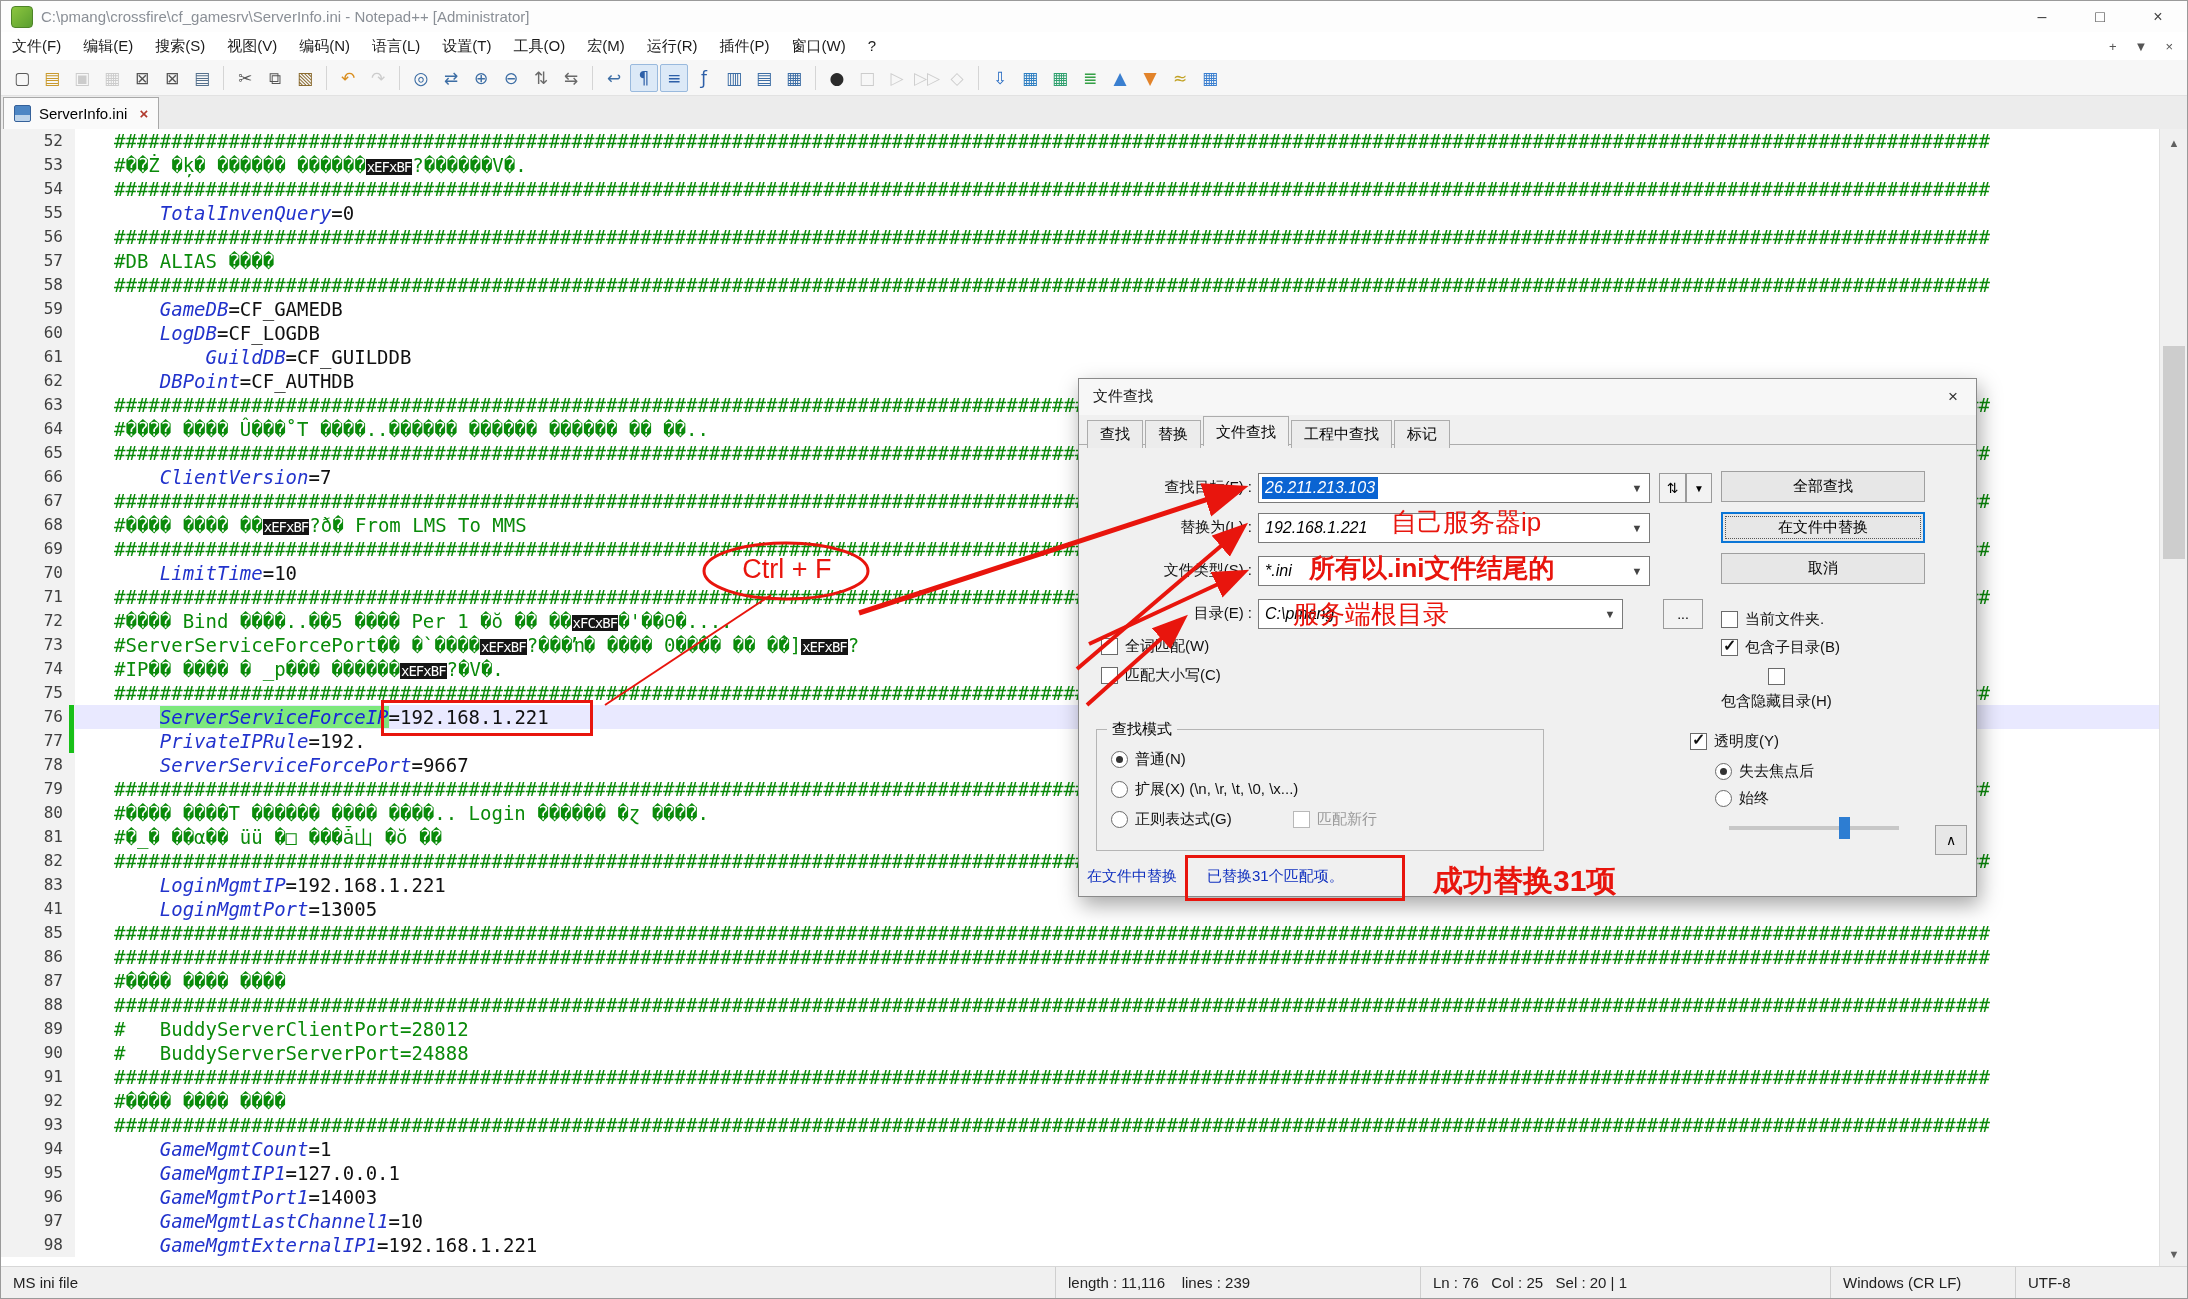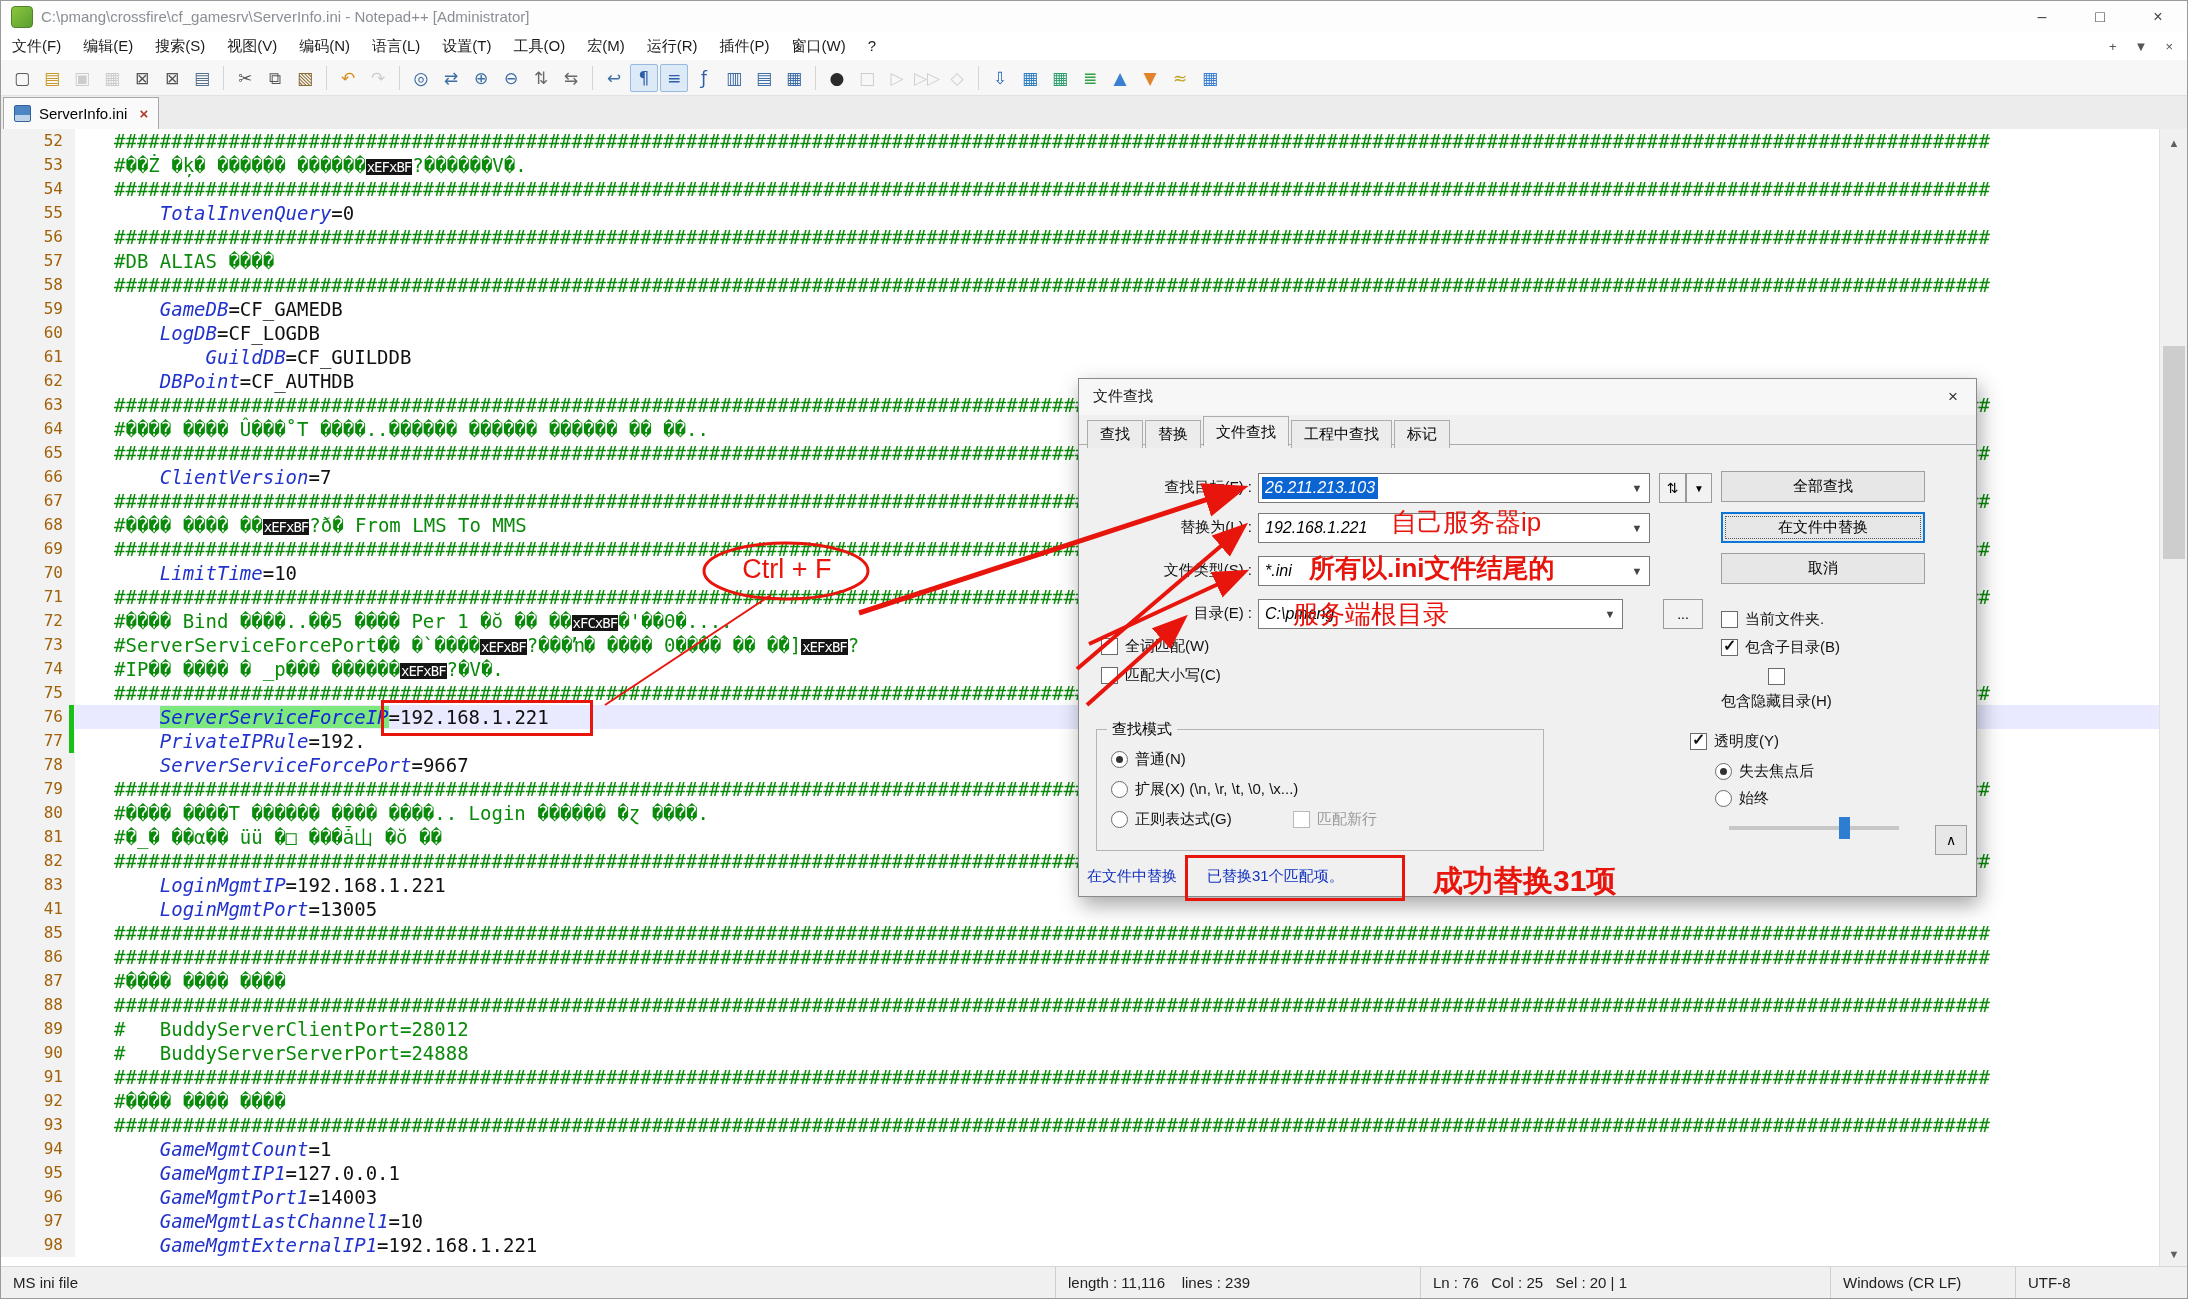--- a/index.html
+++ b/index.html
@@ -23,21 +23,21 @@
   .tb-icon.disabled{opacity:.45;}
   .tb-sep{width:1px;height:24px;background:#d5d5d5;margin:0 6px;}
   
   .tabbar{position:absolute;left:0;top:95px;width:100%;height:33px;background:#ececec;border-bottom:1px solid #bdbdbd;display:flex;align-items:flex-end;}
   .tab{height:31px;display:inline-flex;align-items:center;gap:8px;padding:0 10px;background:#fafafa;border:1px solid #a8a8a8;border-bottom:none;font-size:15px;margin-left:2px;}
   .doc-icon{width:15px;height:15px;border-radius:2px;background:linear-gradient(#4d86c4 60%,#bcd3ea 60%);border:1px solid #35619a;}
   .tab-close{color:#b03a2e;font-weight:bold;font-size:15px;margin-left:4px;}
   
   .editor{position:absolute;left:0;top:128px;width:2160px;height:1139px;background:#fff;overflow:hidden;}
   .eline{display:flex;height:24px;line-height:24px;font-family:"DejaVu Sans Mono",monospace;font-size:19px;}
-  .lnum{flex:0 0 62px;text-align:right;padding-right:4px;background:#f2f2f2;color:#a16207;font-size:16px;}
+  .lnum{flex:0 0 62px;text-align:right;padding-right:4px;background:#f2f2f2;color:#404040;font-size:16px;}
   .chg{flex:0 0 8px;background:#f2f2f2;position:relative;}
   .chg.on::after{content:"";position:absolute;left:2px;top:0;bottom:0;width:5px;background:#18c018;}
   .ltext{flex:1;white-space:pre;padding-left:39px;}
   .eline.current .ltext{background:#e9e9ff;}
   .tk-h{color:#0a8a0a;}
   .tk-k{color:#2233cc;font-style:italic;}
   .tk-khl{color:#1725d8;font-style:italic;background:#7de87d;}
   .tk-v{color:#101010;}
   .tk-p{color:#101010;}
   .tk-m{background:#151515;color:#ffffff;font-size:14px;padding:0 1px;letter-spacing:-1px;}

